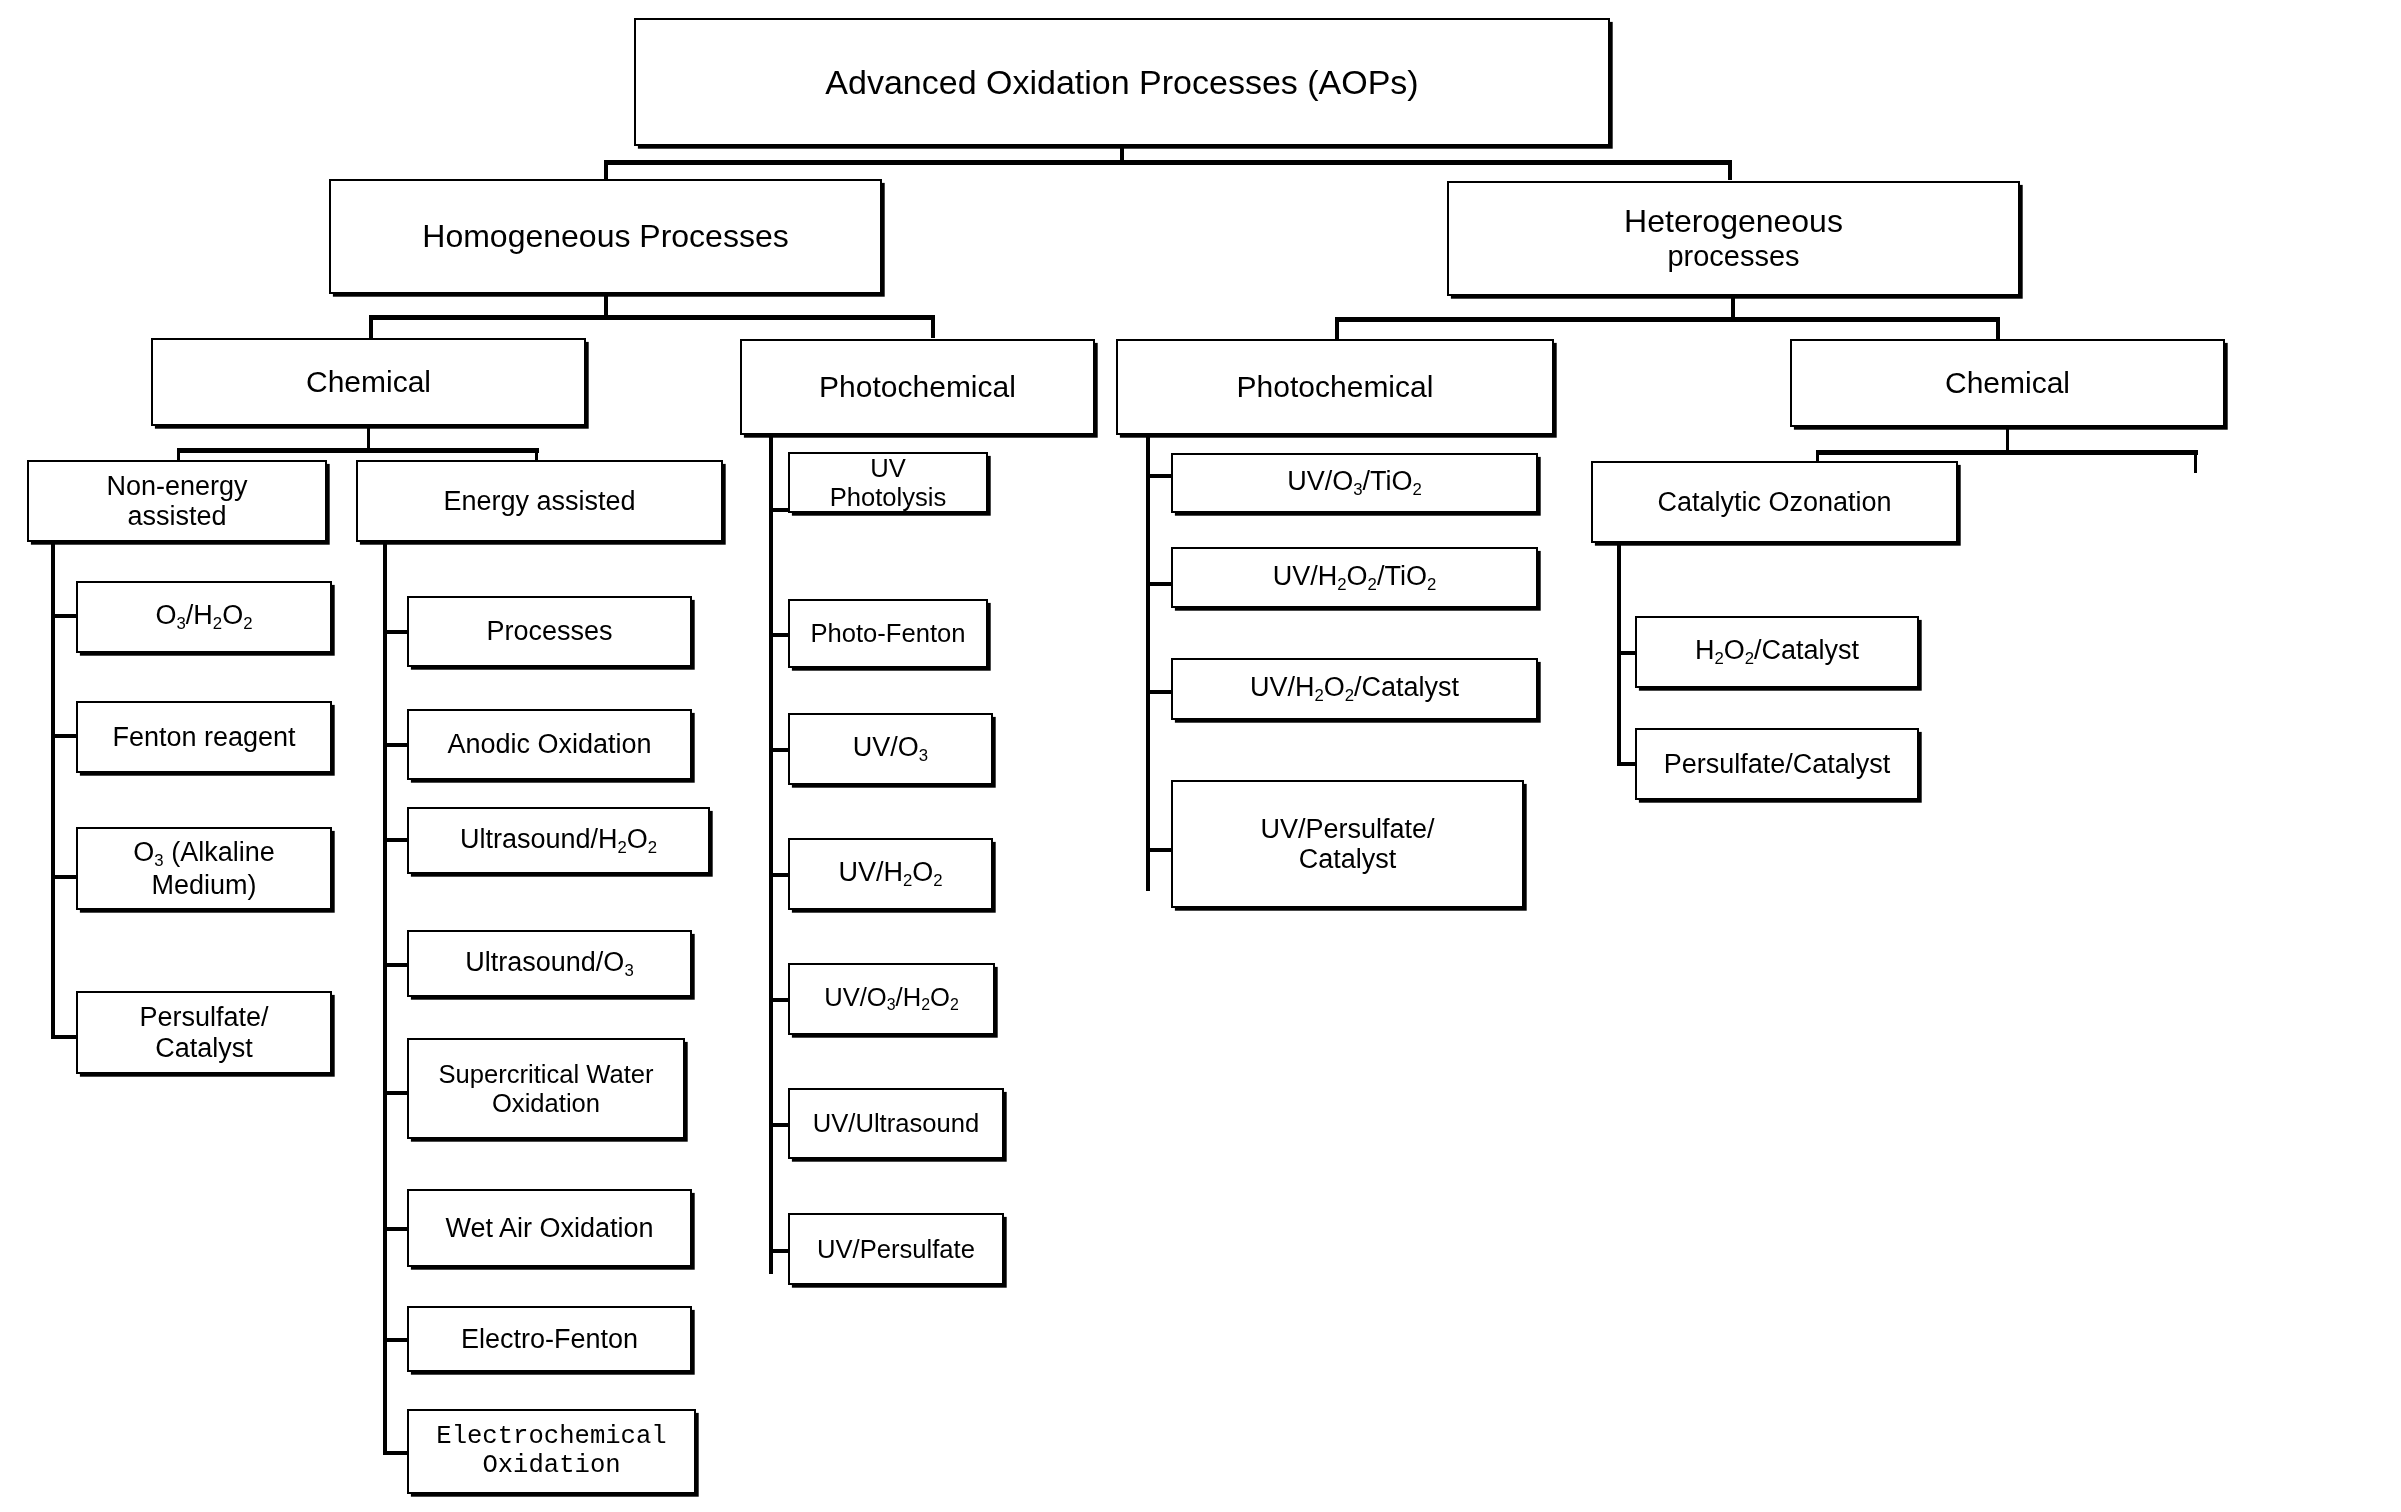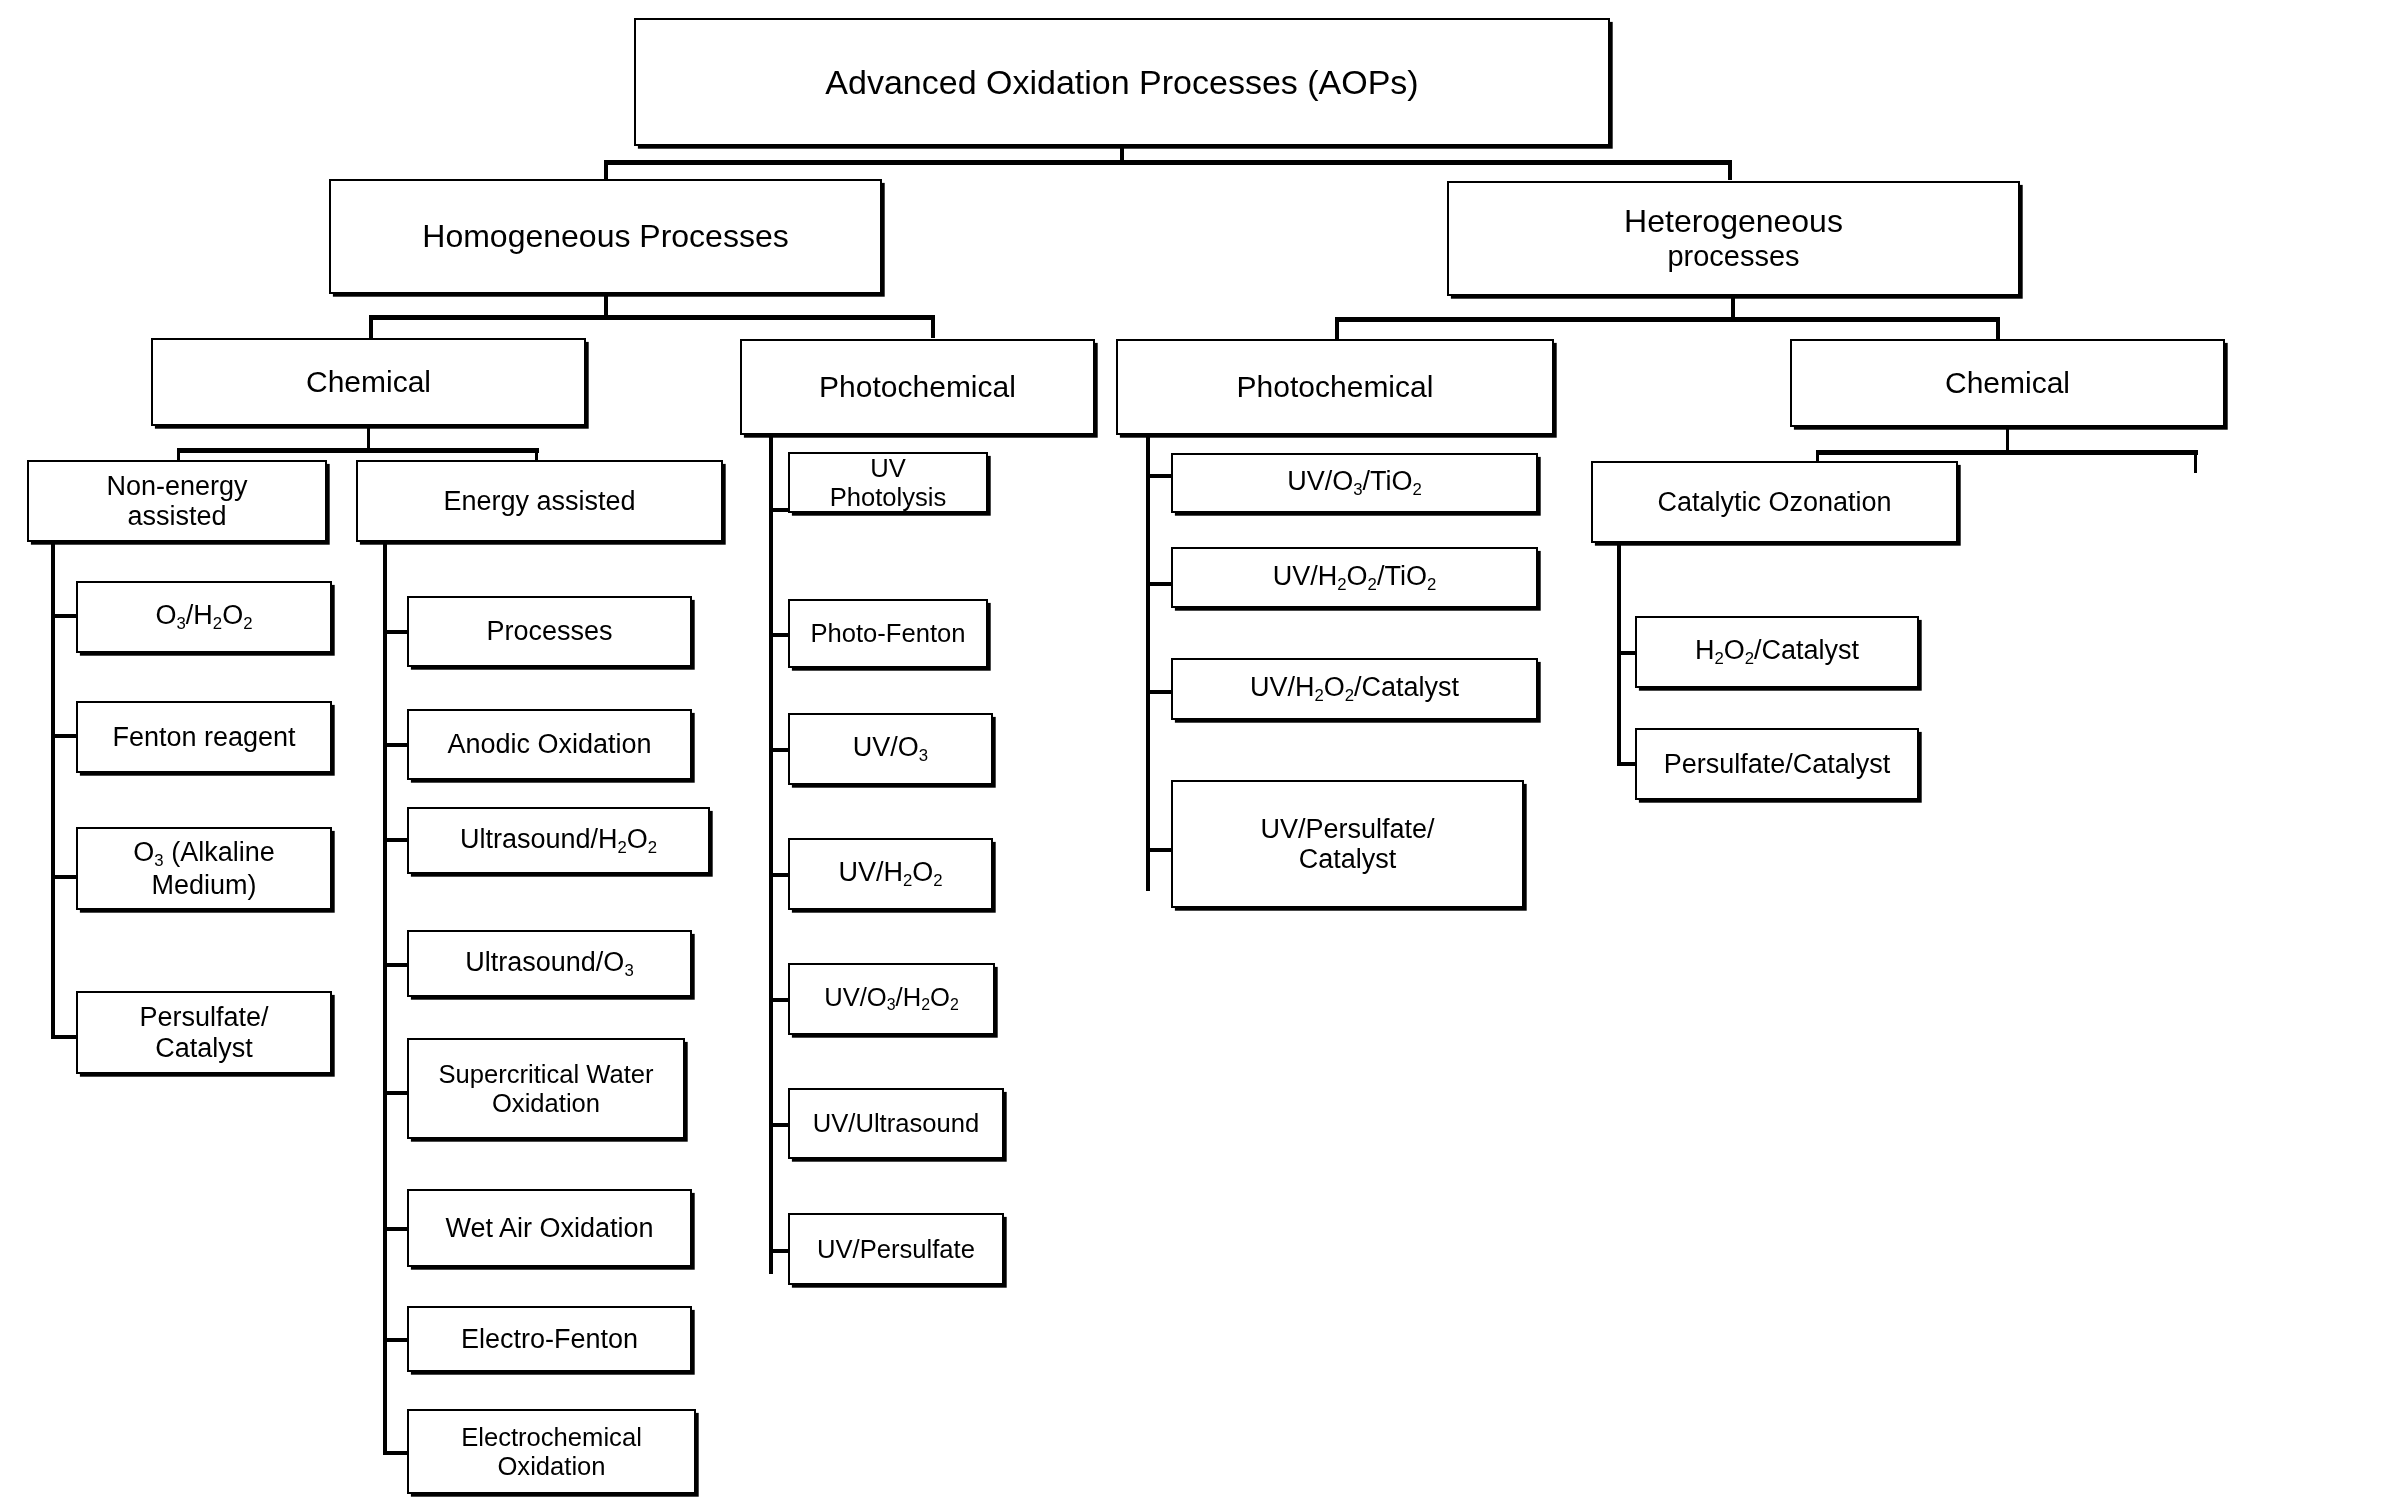--- a/index.html
+++ b/index.html
@@ -183,21 +183,21 @@
   <div class="node shadow t-leaf" style="left:407px; top:1189px; width:285px; height:78px;justify-content:flex-end;">
     <span>Wet Air Oxidation</span>
   </div>
 
   <div class="hline" style="left:383px; top:1338px; width:27px; height:3.9px;"></div>
   <div class="node shadow t-leaf" style="left:407px; top:1306px; width:285px; height:66px;">
     <span>Electro-Fenton</span>
   </div>
 
   <div class="hline" style="left:383px; top:1451px; width:27px; height:3.9px;"></div>
-  <div class="node shadow t-leaf-s" style="left:407px; top:1409px; width:289px; height:85px;">
+  <div class="node shadow t-leaf-s" style="left:407px; top:1409px; width:289px; height:85px;font-family:Liberation Mono, monospace;">
     <span>Electrochemical<br>Oxidation</span>
   </div>
 
   <div class="vline" style="left:769px; top:435px; width:3.9px; height:839px;"></div>
 
   <div class="hline" style="left:769px; top:508px; width:22px; height:3.9px;"></div>
   <div class="node shadow t-leaf-s" style="left:788px; top:452px; width:200px; height:61px;">
     <span>UV<br>Photolysis</span>
   </div>
 

